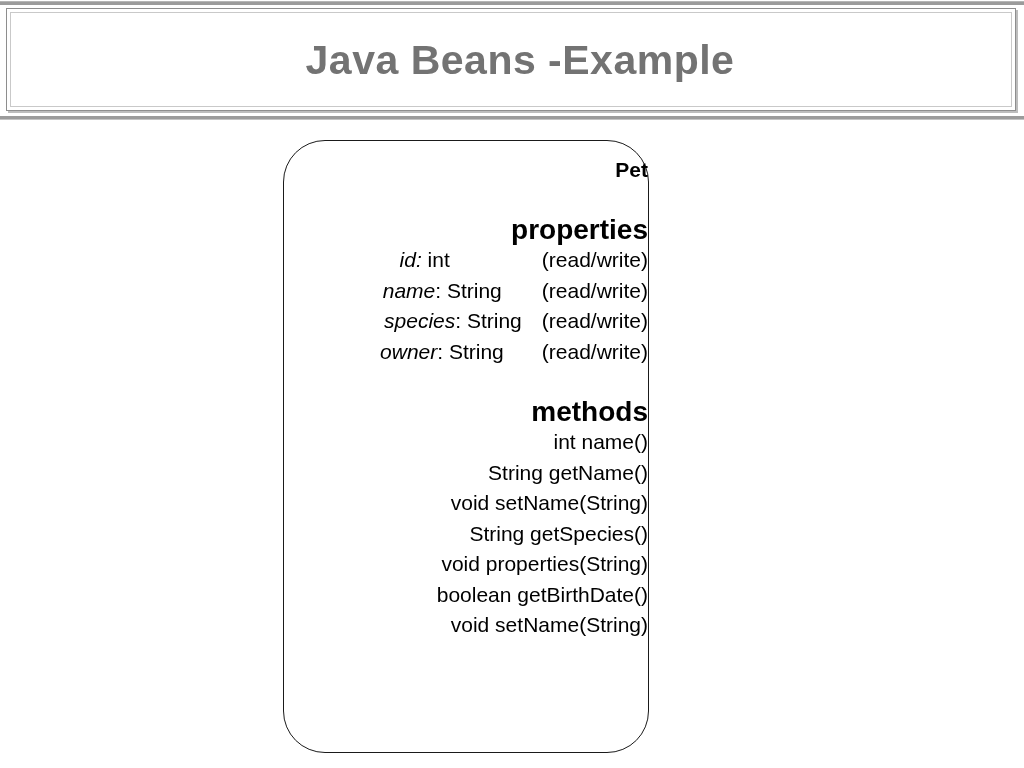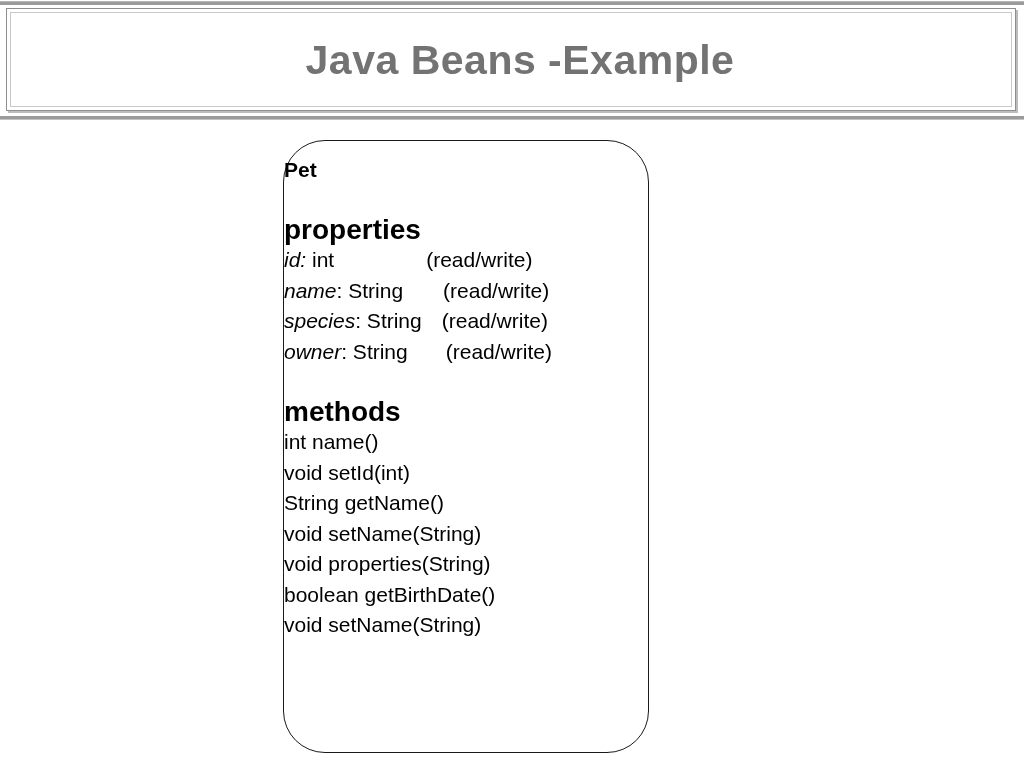--- a/index.html
+++ b/index.html
@@ -88,21 +88,21 @@
     border: 1.4px solid #1a1a1a;
     border-radius: 42px;
     background: #ffffff;
     box-sizing: border-box;
   }
   .class-body {
     position: absolute;
     left: 0;
     top: 14px;
     width: 100%;
-    text-align: left;
+    text-align: right;
     font-size: 21px;
     line-height: 30px;
   }
   .class-name {
     font-weight: bold;
     font-size: 21px;
     line-height: 30px;
   }
   .section-head {
     font-weight: bold;
@@ -153,22 +153,22 @@
         <div class="prop-line"><span class="prop-name">species</span><span>: String</span><span class="prop-gap" style="width: 20px;"></span><span>(read/write)</span></div>
         <div class="prop-line"><span class="prop-name">owner</span><span>: String</span><span class="prop-gap" style="width: 38px;"></span><span>(read/write)</span></div>
       </div>
 
     <div class="spacer"></div>
 
     <div class="section-head">methods</div>
 
     <div id="methods-list">
         <div class="method-line">int name()</div>
-        <div class="method-line">void setId(int)</div>
         <div class="method-line">String getName()</div>
         <div class="method-line">void setName(String)</div>
+        <div class="method-line">String getSpecies()</div>
         <div class="method-line">void properties(String)</div>
         <div class="method-line">boolean getBirthDate()</div>
         <div class="method-line">void setName(String)</div>
       </div>
 
   </div>
 </div>
 
 </body></html>

